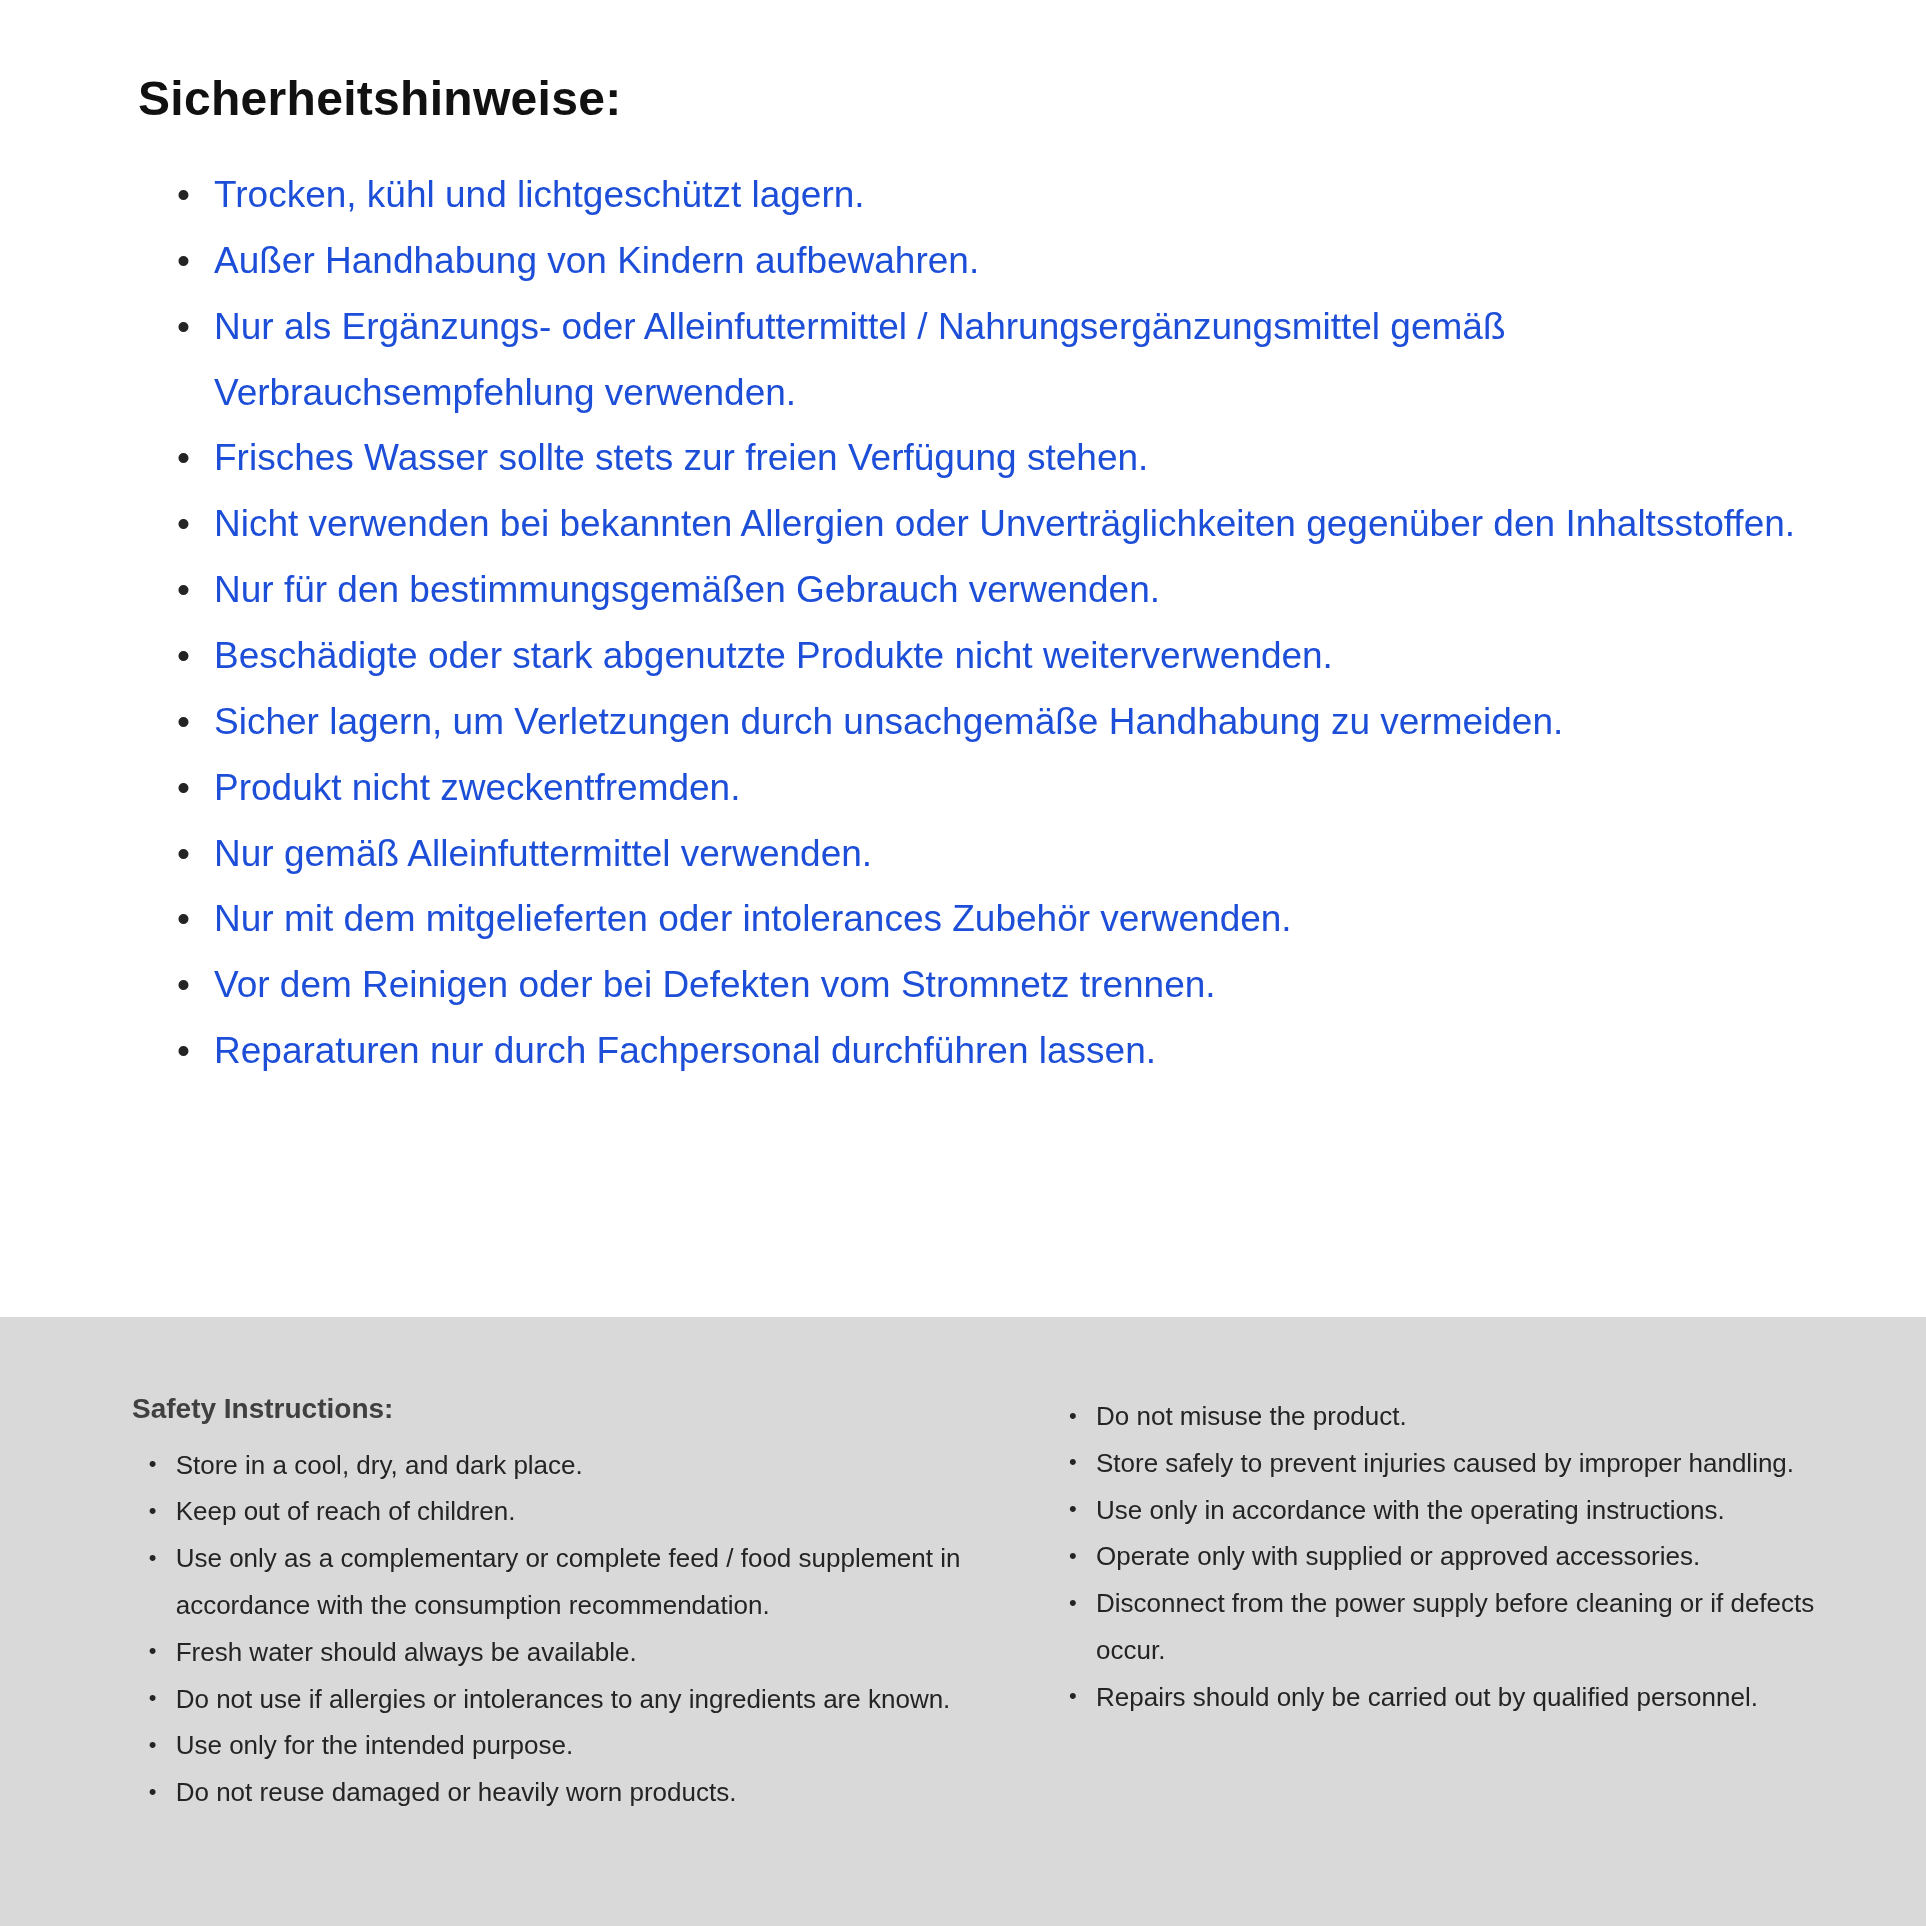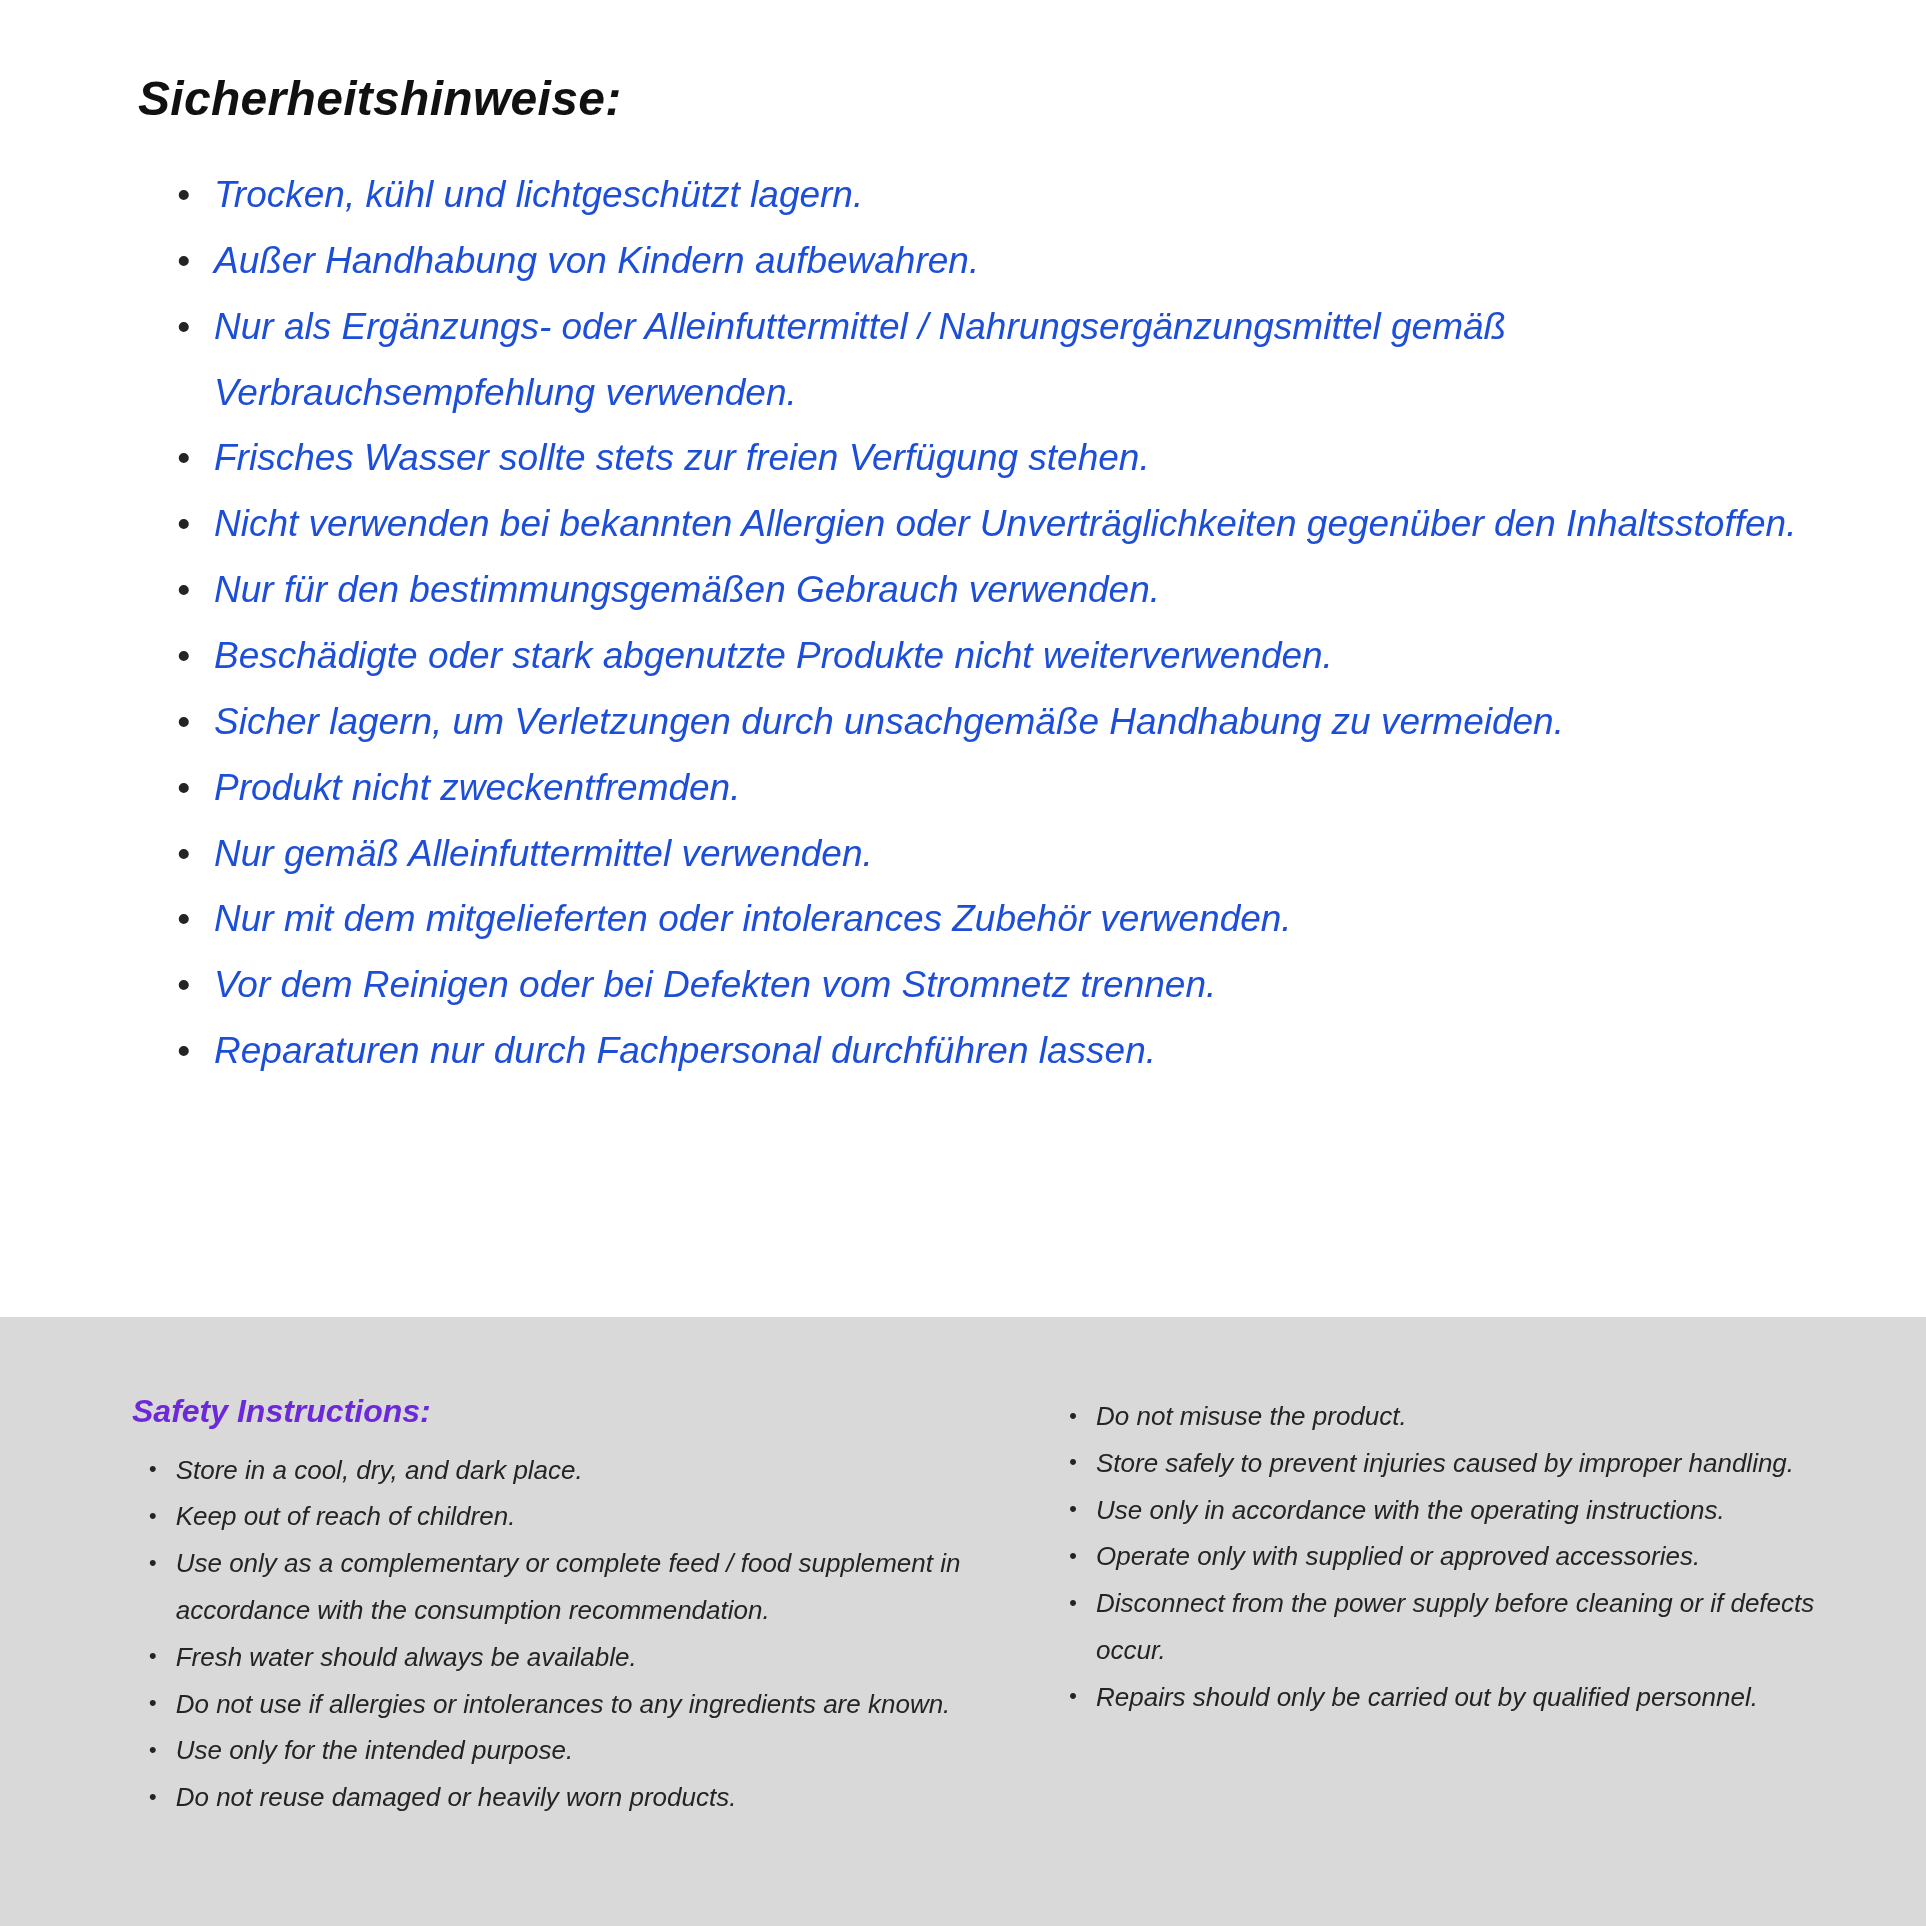--- a/index.html
+++ b/index.html
@@ -11,21 +11,20 @@
     font-family: "Liberation Sans", "DejaVu Sans", sans-serif;
     color: #1f1f1f;
     overflow: hidden;
   }
 
   .page {
     width: 1926px;
     height: 1926px;
     display: flex;
     flex-direction: column;
-    font-style: italic;
   }
 
   
   .section-german {
     background: #ffffff;
     padding: 71px 96px 0 138px;
     height: 1317px;
     flex: 0 0 auto;
   }
 
@@ -64,23 +63,23 @@
     padding: 76px 71px 0 132px;
     display: flex;
     flex-direction: row;
     gap: 77px;
   }
 
   .col-left  { width: 860px; flex: 0 0 auto; }
   .col-right { flex: 1 1 auto; padding-top: 0; }
 
   .english-title {
-    font-size: 32px;
+    font-size: 28px;
     font-weight: 700;
-    color: #6d28d9;
+    color: #404040;
     margin-bottom: 16.7px;
   }
 
   ul.bullet-list-small {
     list-style: none;
     margin-left: 16.7px;
   }
 
   .col-right ul.bullet-list-small { margin-left: 0; }
 

